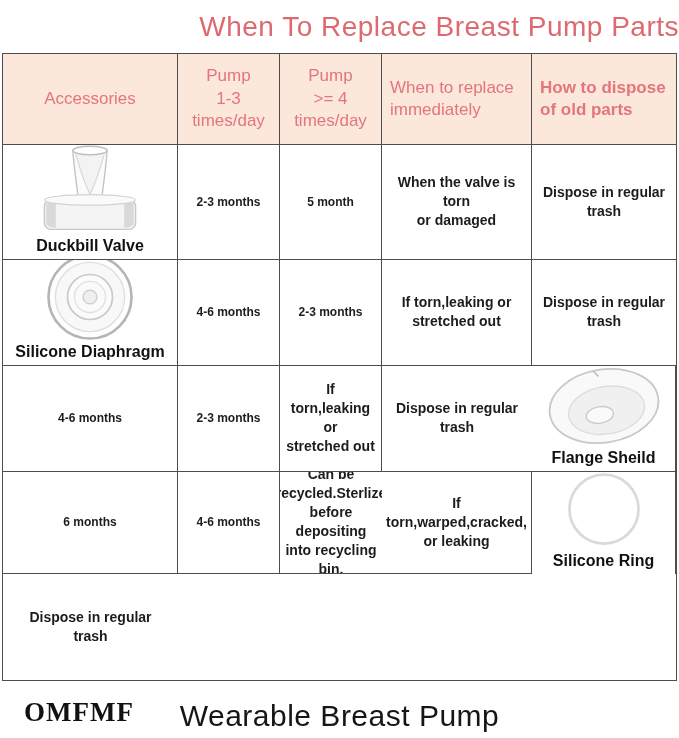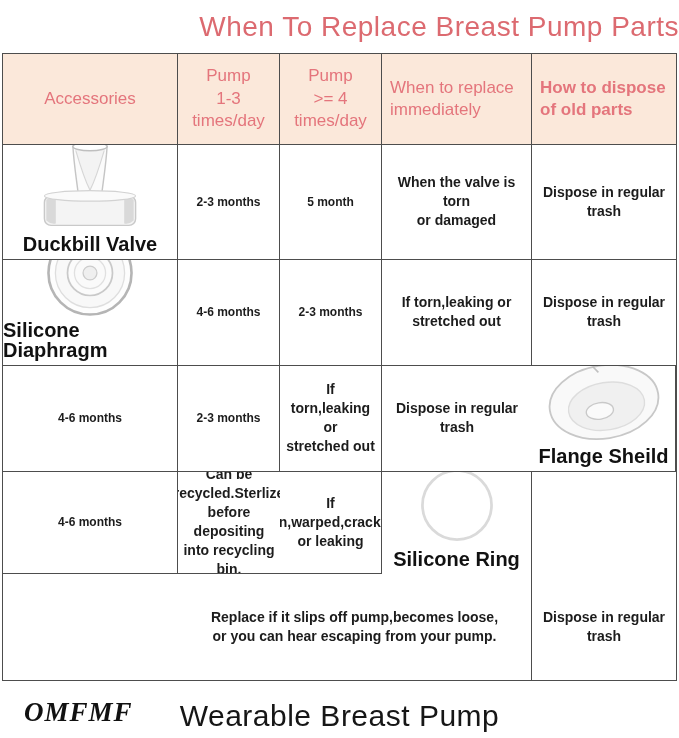--- a/index.html
+++ b/index.html
@@ -65,36 +65,35 @@
   .ac .imgbox{
     flex:1;
     display:flex;
     align-items:center;
     justify-content:center;
     width:100%;
   }
   .ac .alabel{
     color:#111;
     font-weight:700;
-    font-size:20px;
+    font-size:16px;
     line-height:1;
     padding-top:2px;
   }
 
   .footer{
     position:relative;
     margin-top:12px;
     height:46px;
   }
   .brand{
     position:absolute;
     left:24px;
     top:4px;
     font-family:"Liberation Serif",serif;
-    font-style:italic;
     font-weight:700;
     font-size:27px;
     color:#111;
     letter-spacing:1px;
   }
   .product{
     text-align:center;
     font-size:30px;
     font-weight:400;
     color:#161616;
@@ -176,39 +175,38 @@
           <g transform="rotate(-9 70 46)">
             <ellipse cx="70" cy="46" rx="60" ry="40" fill="#f9f9f9" stroke="#c8c8c8" stroke-width="2"></ellipse>
             <ellipse cx="72" cy="51" rx="42" ry="26" fill="#f0f0f0" stroke="#dddddd" stroke-width="1.5"></ellipse>
             <ellipse cx="64" cy="55" rx="15" ry="9" fill="#fafafa" stroke="#c9c9c9" stroke-width="1.5"></ellipse>
             <path d="M64,6 l5,7" stroke="#c0c0c0" stroke-width="1.8" fill="none"></path>
           </g>
         </svg>
       </div>
       <div class="alabel">Flange Sheild</div>
     </div>
+    <div class="cell dc">6 months</div>
     <div class="cell dc">4-6 months</div>
     <div class="cell dc small pre last-col">Can be
 recycled.Sterlize
 before depositing
 into recycling bin.</div>
     <div class="cell dc small pre">If
 torn,warped,cracked,
 or leaking</div>
 
     <div class="cell ac last-row">
       <div class="imgbox">
         <svg width="100" height="82" viewBox="0 0 110 90">
           <circle cx="55" cy="44" r="38" fill="none" stroke="#dadada" stroke-width="3"></circle>
         </svg>
       </div>
       <div class="alabel">Silicone Ring</div>
     </div>
-    <div class="cell dc small pre last-row" style="grid-column:2/5;">Replace if it slips off pump,becomes loose,
-or you can hear escaping from your pump.</div>
     <div class="cell dc small pre last-col last-row">Dispose in regular
 trash</div>
 
   </div>
 
   <div class="footer">
     <div class="brand">OMFMF</div>
     <div class="product">Wearable Breast Pump</div>
   </div>
 

